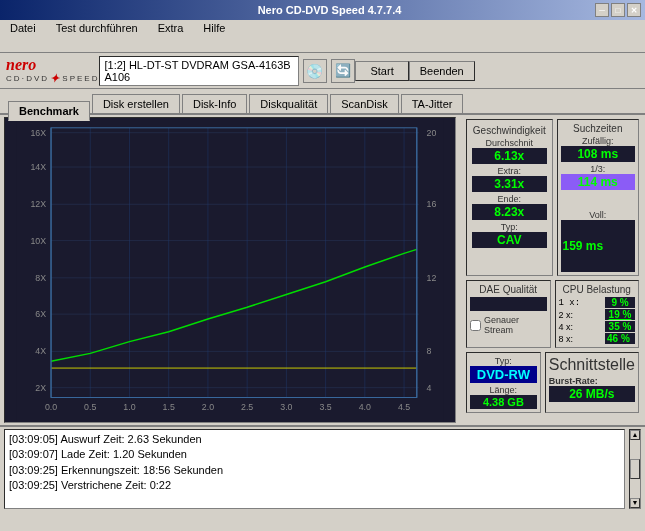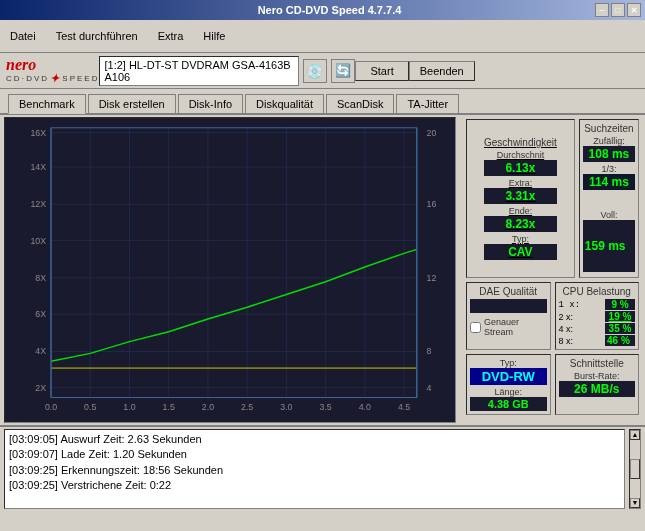--- a/index.html
+++ b/index.html
@@ -5,35 +5,35 @@
     * { margin: 0; padding: 0; box-sizing: border-box; }
     body { width: 645px; height: 531px; background: #d4d0c8; font-family: 'Tahoma', 'Arial', sans-serif; font-size: 11px; overflow: hidden; }
 
     
     .titlebar { background: linear-gradient(to right, #0a246a, #a6b8e0); height: 20px; display: flex; align-items: center; justify-content: space-between; padding: 0 4px; color: white; font-size: 11px; font-weight: bold; }
     .titlebar-title { flex: 1; text-align: center; }
     .titlebar-controls { display: flex; gap: 2px; }
     .titlebar-btn { width: 14px; height: 14px; background: #d4d0c8; border: 1px solid #808080; font-size: 8px; display: flex; align-items: center; justify-content: center; cursor: pointer; }
 
     
-    .menubar { background: #d4d0c8; height: 20px; display: flex; align-items: center; padding: 16px 4px; border-bottom: 1px solid #808080; gap: 8px; }
+    .menubar { background: #d4d0c8; height: 20px; display: flex; align-items: flex-end; padding: 16px 4px; border-bottom: 1px solid #808080; gap: 8px; }
     .menu-item { padding: 2px 6px; cursor: pointer; font-size: 11px; }
 
     
     .toolbar { background: #d4d0c8; height: 36px; display: flex; align-items: center; padding: 4px 6px; gap: 0; border-bottom: 1px solid #808080; }
     .drive-select { display: flex; align-items: center; gap: 4px; }
     .drive-combo { background: white; border: 1px solid #808080; padding: 2px 4px; font-size: 11px; width: 200px; }
     .toolbar-icon-btn { width: 24px; height: 24px; background: #d4d0c8; border: 1px solid #808080; display: flex; align-items: center; justify-content: center; cursor: pointer; }
     .start-btn { background: #d4d0c8; border: 1px outset #808080; padding: 3px 14px; cursor: pointer; font-size: 11px; }
     .end-btn { background: #d4d0c8; border: 1px outset #808080; padding: 3px 10px; cursor: pointer; font-size: 11px; }
 
     
     .tabs { background: #d4d0c8; display: flex; align-items: flex-end; padding: 4px 8px 0 8px; gap: 2px; border-bottom: 2px solid #808080; }
     .tab { padding: 3px 10px; border: 1px solid #808080; border-bottom: none; background: #d4d0c8; cursor: pointer; font-size: 11px; }
-    .tab.active { background: #d4d0c8; font-weight: normal; border-bottom: 1px solid #d4d0c8; position: relative; top: 1px; z-index: 2; }
+    .tab.active { background: #d4d0c8; font-weight: bold; border-bottom: 1px solid #d4d0c8; position: relative; top: 8px; z-index: 2; }
 
     
     .content-area { display: flex; flex: 1; background: #d4d0c8; }
 
     
     .chart-container { flex: 1; padding: 4px; background: #d4d0c8; }
     .chart { width: 100%; height: 100%; background: #1a1a2e; position: relative; border: 1px inset #808080; }
     .chart svg { width: 100%; height: 100%; }
 
     
@@ -149,38 +149,38 @@
 
         <rect x="35" y="10" width="373" height="275" fill="none" stroke="#3a6a9e" stroke-width="1"></rect>
       </svg>
     </div>
   </div>
 
   <div class="right-panel">
 
     <div style="display:flex; gap: 4px;">
 
-      <div style="flex:1; border: 1px inset #808080; padding: 17px; text-decoration: underline;">
+      <div style="flex:1; border: 1px inset #808080; padding: 5px;">
         <div style="font-size:10px; color:#333; text-align:center; margin-bottom:2px;">Geschwindigkeit</div>
         <div style="font-size:9px; text-align:center; color:#333;">Durchschnit</div>
         <div style="background:#1a1a2e; color:#00ff00; font-size:12px; font-weight:bold; text-align:center; padding: 1px 2px;">6.13x</div>
         <div style="font-size:9px; text-align:center; color:#333; margin-top:2px;">Extra:</div>
         <div style="background:#1a1a2e; color:#00ff00; font-size:12px; font-weight:bold; text-align:center; padding: 1px 2px;">3.31x</div>
         <div style="font-size:9px; text-align:center; color:#333; margin-top:2px;">Ende:</div>
         <div style="background:#1a1a2e; color:#00ff00; font-size:12px; font-weight:bold; text-align:center; padding: 1px 2px;">8.23x</div>
         <div style="font-size:9px; text-align:center; color:#333; margin-top:2px;">Typ:</div>
         <div style="background:#1a1a2e; color:#00ff00; font-size:12px; font-weight:bold; text-align:center; padding: 1px 2px;">CAV</div>
       </div>
 
       <div style="flex:1; border: 1px inset #808080; padding: 3px;">
         <div style="font-size:10px; color:#333; text-align:center; margin-bottom:2px;">Suchzeiten</div>
         <div style="font-size:9px; text-align:center; color:#333;">Zufällig:</div>
         <div style="background:#1a1a2e; color:#00ff00; font-size:12px; font-weight:bold; text-align:center; padding: 1px 2px;">108 ms</div>
         <div style="font-size:9px; text-align:center; color:#333; margin-top:2px;">1/3:</div>
-        <div style="background:#0f172a; color:#00ff00; font-size:12px; font-weight:bold; text-align:center; padding: 1px 2px;">114 ms</div>
+        <div style="background:#8b5cf6; color:#00ff00; font-size:12px; font-weight:bold; text-align:center; padding: 1px 2px;">114 ms</div>
         <div style="font-size:9px; text-align:center; color:#333; margin-top:20px;">Voll:</div>
         <div style="background:#1a1a2e; color:#00ff00; font-size:12px; font-weight:bold; text-align:left; padding: 19px 2px;">159 ms</div>
       </div>
     </div>
 
     <div style="display:flex; gap:4px;">
 
       <div style="flex:1; border: 1px inset #808080; padding: 3px;">
         <div style="font-size:10px; color:#333; text-align:center;">DAE Qualität</div>
         <div style="background:#1a1a2e; height:14px; margin: 2px 0;"></div>
@@ -217,22 +217,22 @@
     <div style="display:flex; gap:4px;">
 
       <div style="flex:1; border: 1px inset #808080; padding: 3px;">
         <div style="font-size:9px; color:#333; text-align:center;">Typ:</div>
         <div style="background:#00008b; color:#00ffff; font-size:13px; font-weight:bold; text-align:center; padding:1px;">DVD-RW</div>
         <div style="font-size:9px; color:#333; text-align:center; margin-top:2px;">Länge:</div>
         <div style="background:#1a1a2e; color:#00ff00; font-size:11px; font-weight:bold; text-align:center; padding:1px;">4.38 GB</div>
       </div>
 
       <div style="flex:1; border: 1px inset #808080; padding: 3px;">
-        <div style="font-size:10px; color:#333; text-align:center; margin-bottom:2px;">Schnittstelle</div>
-        <div style="font-size:9px; color:#333; text-align:center;">Burst-Rate:</div>
+        <div style="font-size:16px; color:#333; text-align:center; margin-bottom:2px;">Schnittstelle</div>
+        <div style="font-size:9px; color:#333; font-weight:bold;">Burst-Rate:</div>
         <div style="background:#1a1a2e; color:#00ff00; font-size:12px; font-weight:bold; text-align:center; padding:1px;">26 MB/s</div>
       </div>
     </div>
   </div>
 </div>
 
 <div style="display:flex; border-top:2px solid #808080; background:#d4d0c8;">
   <div style="flex:1; background:white; height:80px; overflow-y:auto; padding: 2px 4px; border: 1px inset #808080; margin: 2px 4px;" id="log-container">
   <div style="font-size: 11px; line-height: 1.4;">[03:09:05] Auswurf Zeit: 2.63 Sekunden</div>
       <div style="font-size: 11px; line-height: 1.4;">[03:09:07] Lade Zeit: 1.20 Sekunden</div>

